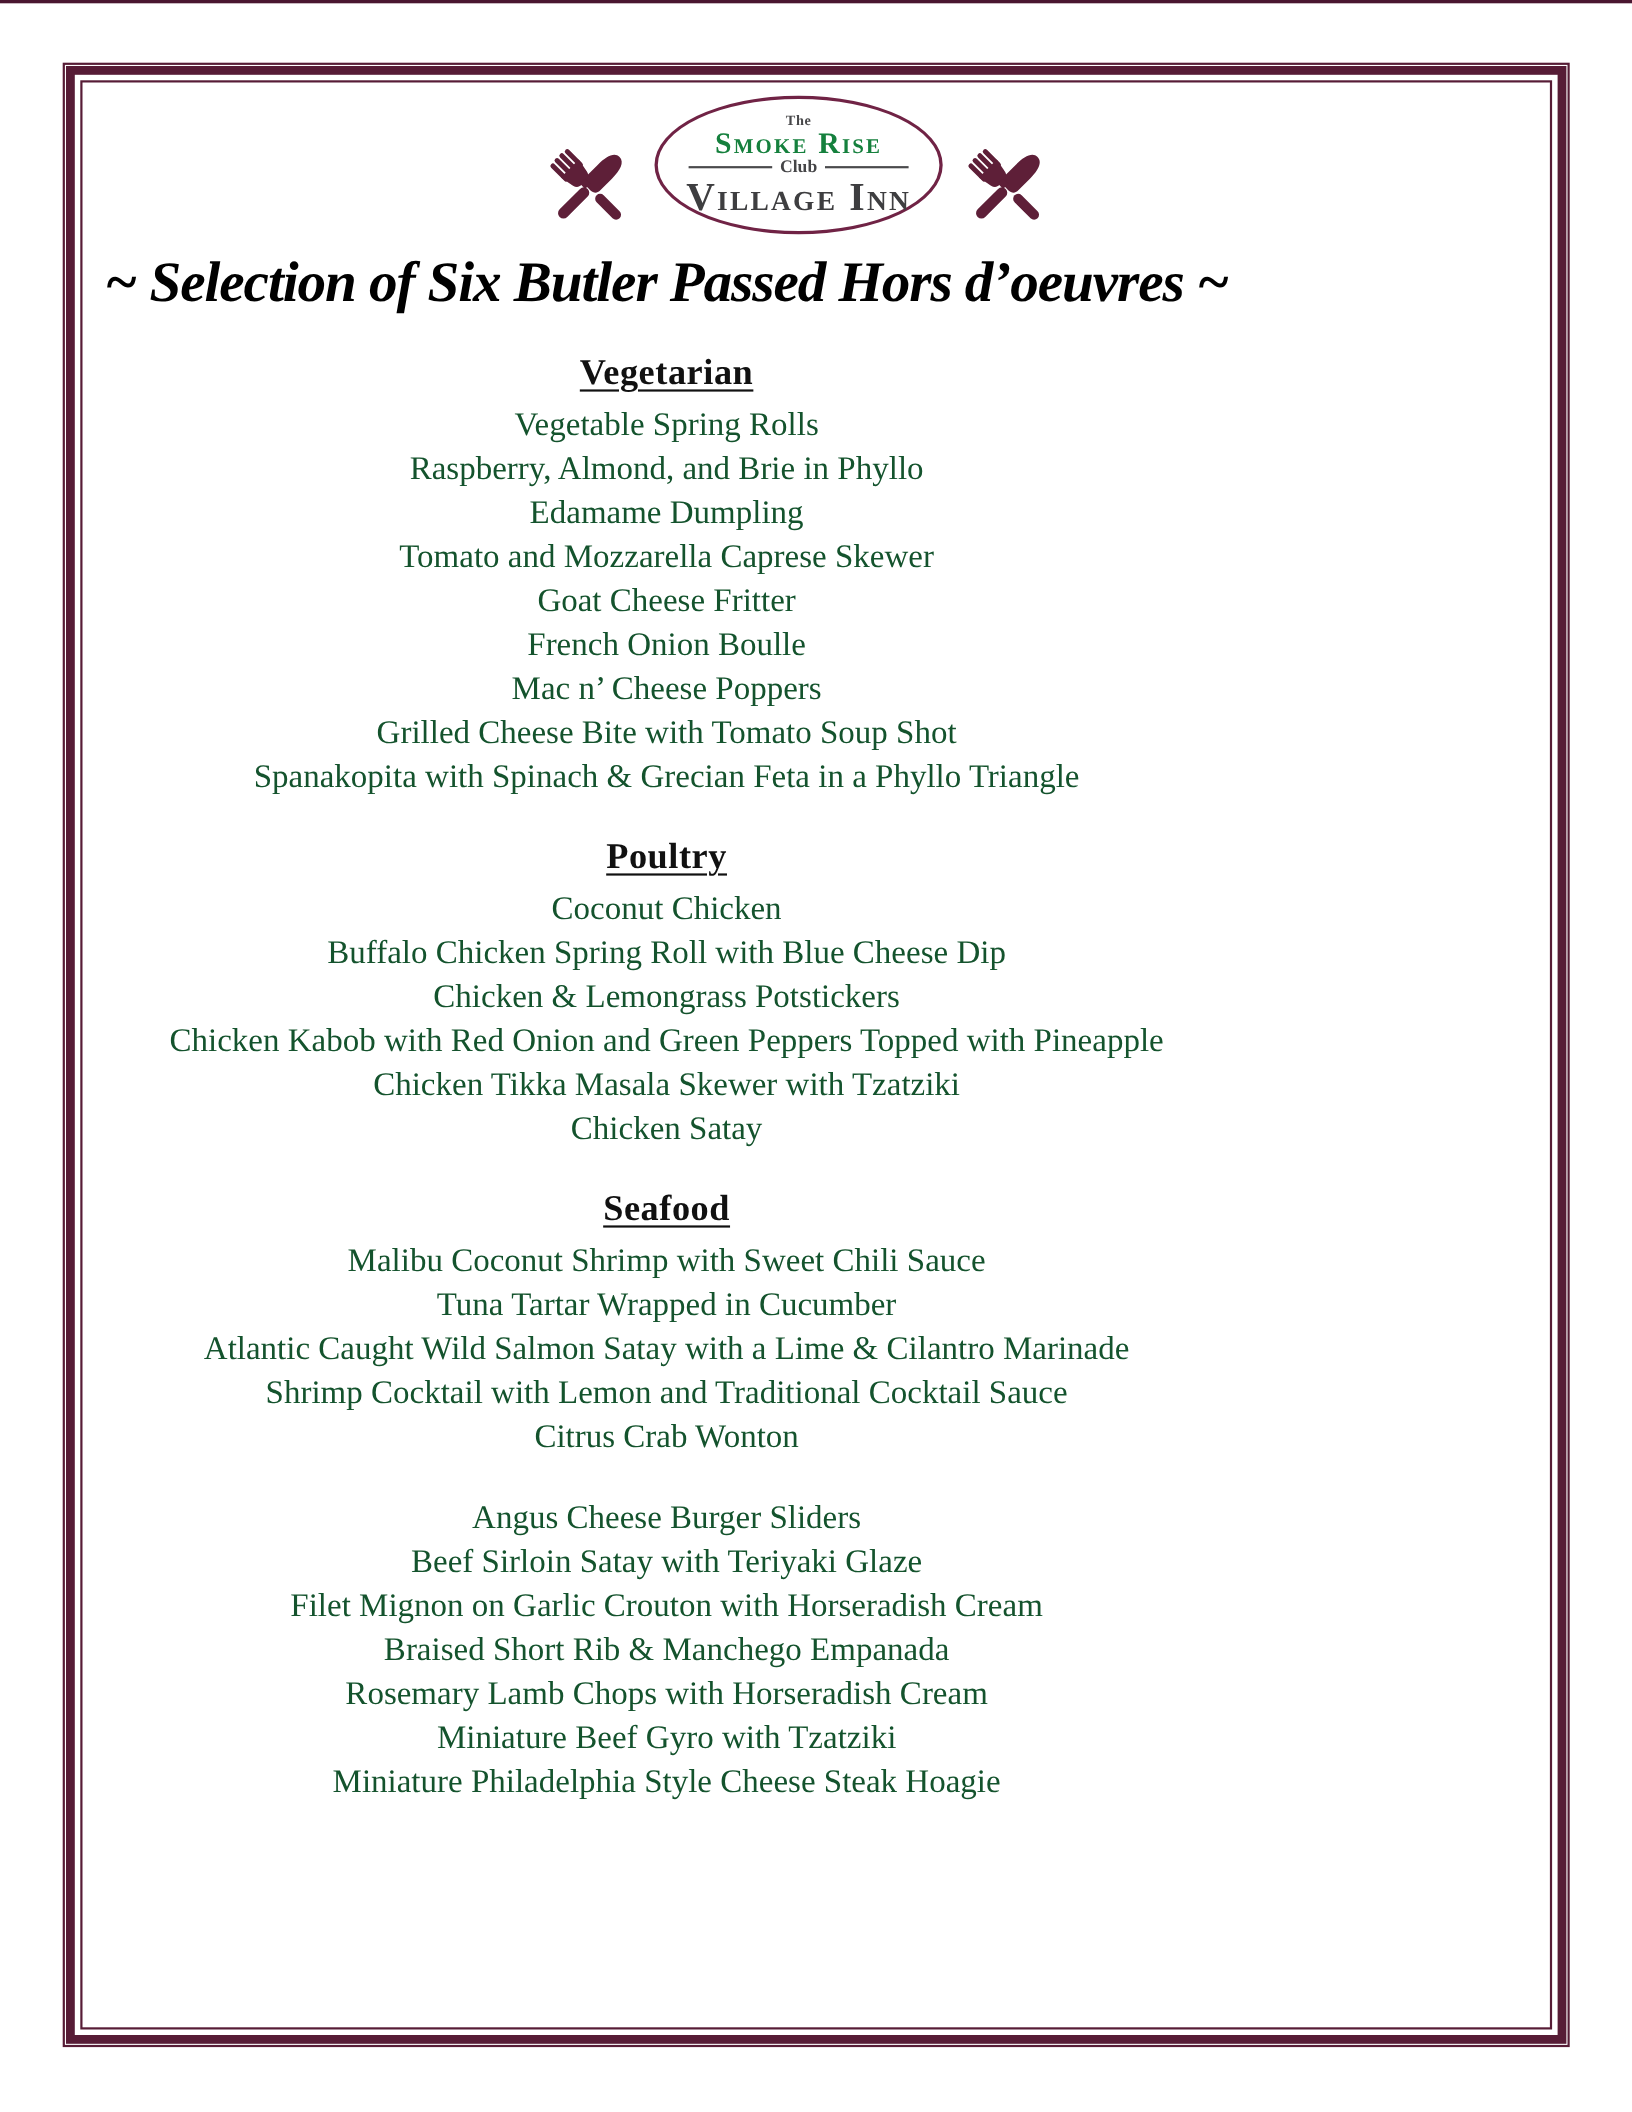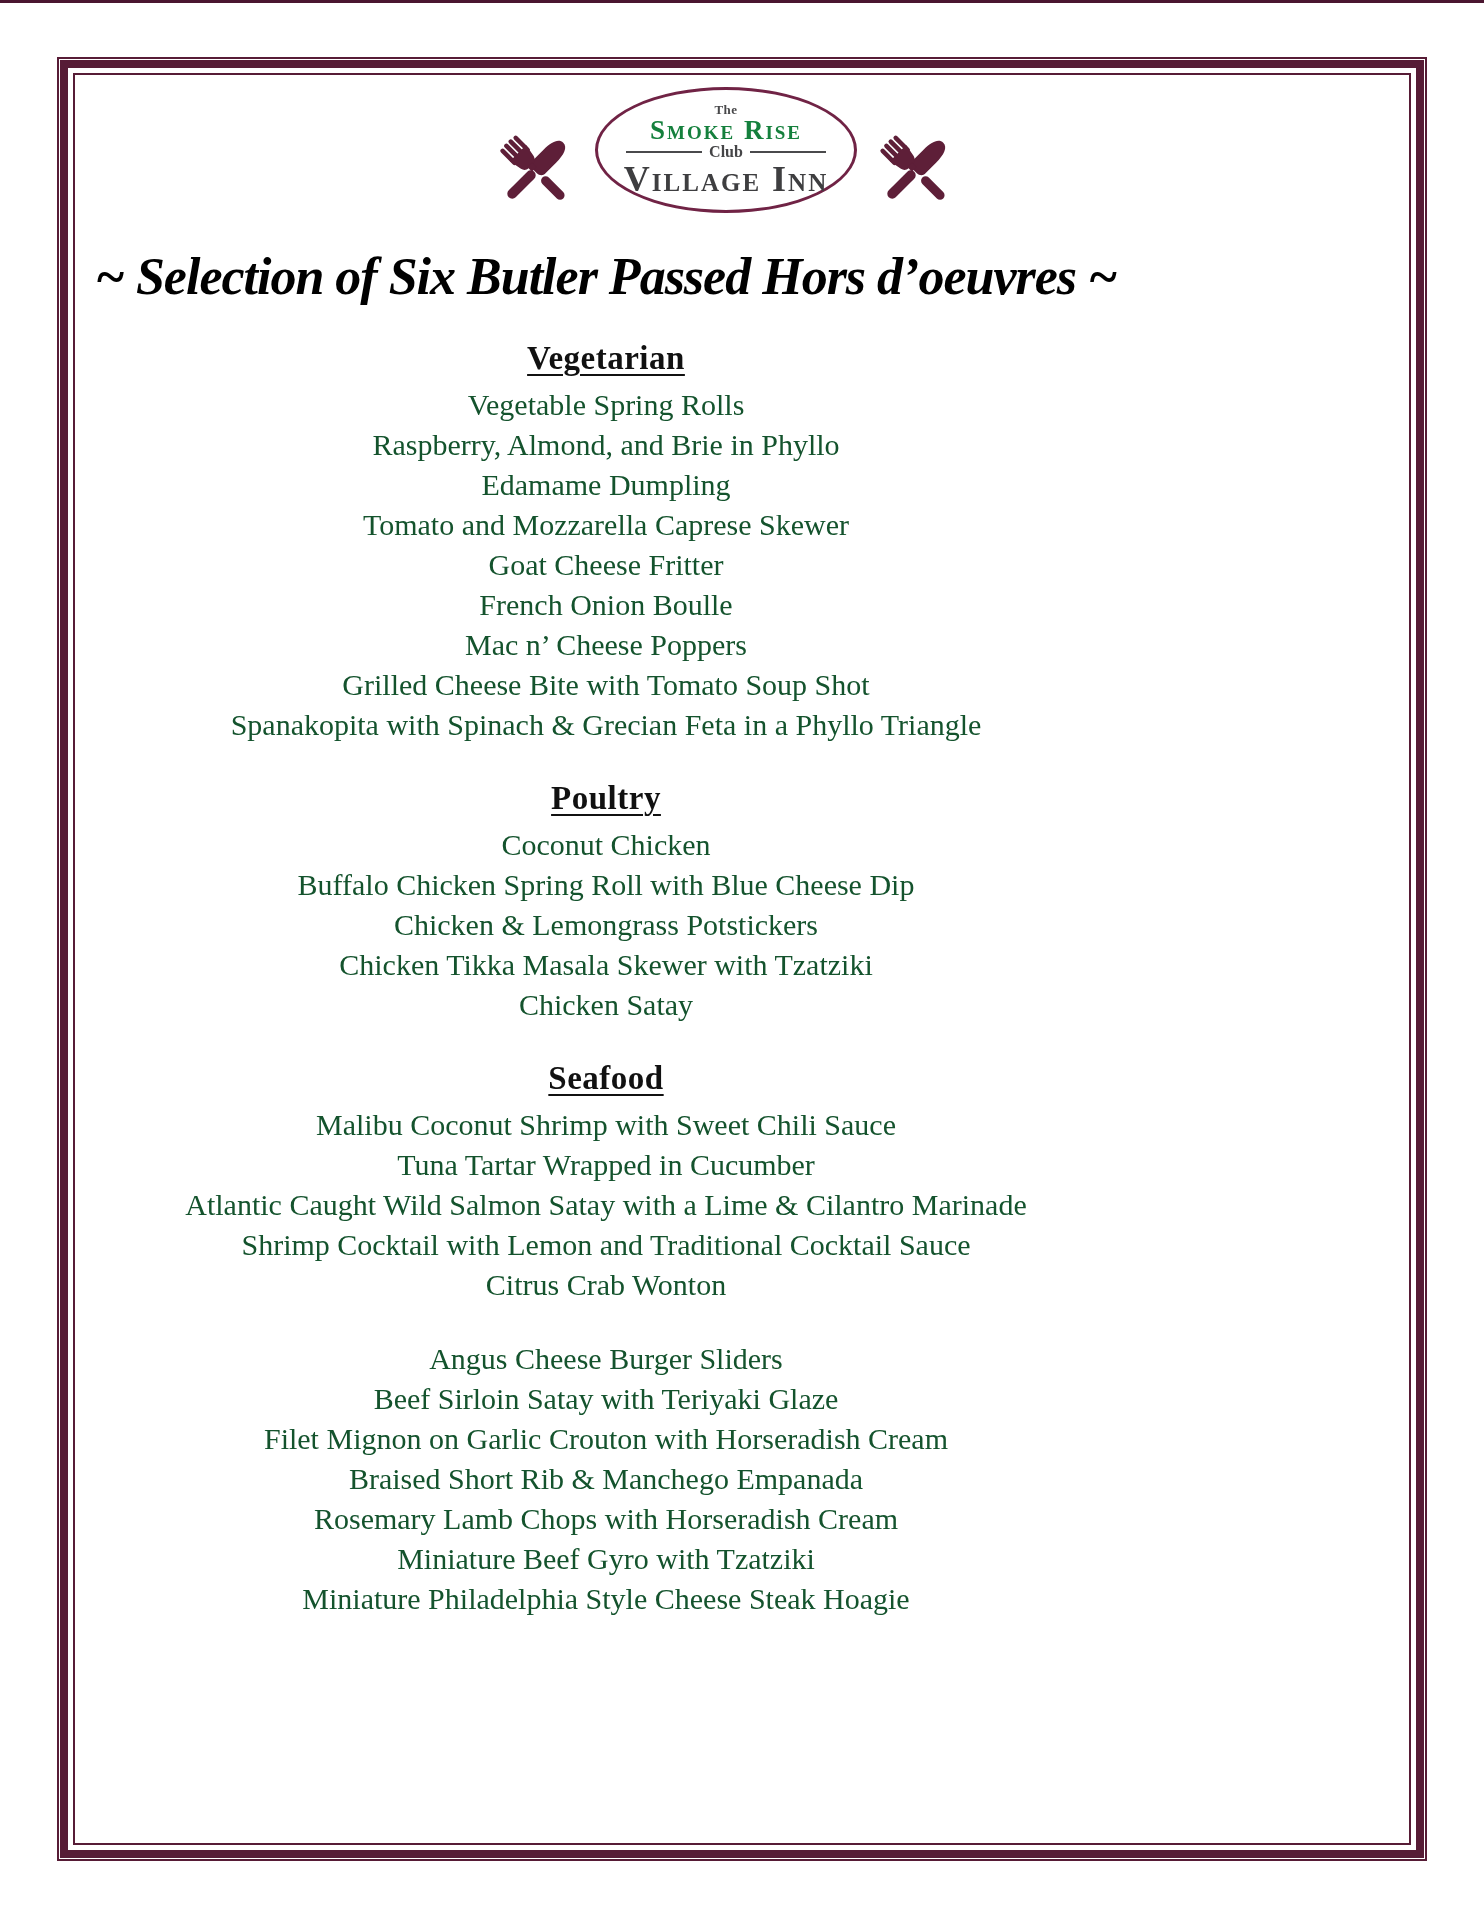--- a/index.html
+++ b/index.html
@@ -29,21 +29,21 @@
   .logo-the{font-size:13px;font-weight:bold;color:#48484a;line-height:12px;letter-spacing:.5px;}
   .logo-club-name{font-size:27px;font-variant:small-caps;letter-spacing:2px;color:#15803d;line-height:28px;font-weight:700;}
   .logo-club-row{display:flex;align-items:center;width:200px;gap:7px;color:#454547;}
   .logo-club-row .rule{flex:1;height:2px;background:#4a4a4c;}
   .logo-club-word{font-size:16px;line-height:16px;font-weight:600;}
   .logo-inn-name{font-size:36px;font-variant:small-caps;font-weight:bold;letter-spacing:2px;color:#3e3e40;line-height:36px;margin-top:1px;}
 
   
   .menu-body{width:1062px;text-align:center;}
   .title{
-    margin:32px 0 0 0;font-size:52px;line-height:64px;font-weight:bold;font-style:italic;
+    margin:13px 0 0 0;font-size:52px;line-height:64px;font-weight:bold;font-style:italic;
     color:#000;white-space:nowrap;letter-spacing:-1px;
   }
   .menu-section{margin-top:34px;}
   .menu-section.first{margin-top:30px;}
   .section-heading{
     margin:0 0 8px 0;font-size:33px;line-height:38px;font-weight:bold;color:#111;
     text-decoration:underline;text-decoration-thickness:2px;text-underline-offset:5px;
     letter-spacing:.5px;
   }
   .menu-item{font-size:30px;line-height:40px;color:#14532d;}
@@ -127,20 +127,21 @@
                 </div>
             </section>
 
             <section class="menu-section">
               <h2 class="section-heading">Poultry</h2>
               <div>
 
               <div class="menu-item">Coconut Chicken</div>
                   <div class="menu-item">Buffalo Chicken Spring Roll with Blue Cheese Dip</div>
                   <div class="menu-item">Chicken &amp; Lemongrass Potstickers</div>
+                  <div class="menu-item">Chicken Kabob with Red Onion and Green Peppers Topped with Pineapple</div>
                   <div class="menu-item">Chicken Tikka Masala Skewer with Tzatziki</div>
                   <div class="menu-item">Chicken Satay</div>
                 </div>
             </section>
 
             <section class="menu-section">
               <h2 class="section-heading">Seafood</h2>
               <div>
 
                   <div class="menu-item">Malibu Coconut Shrimp with Sweet Chili Sauce</div>

